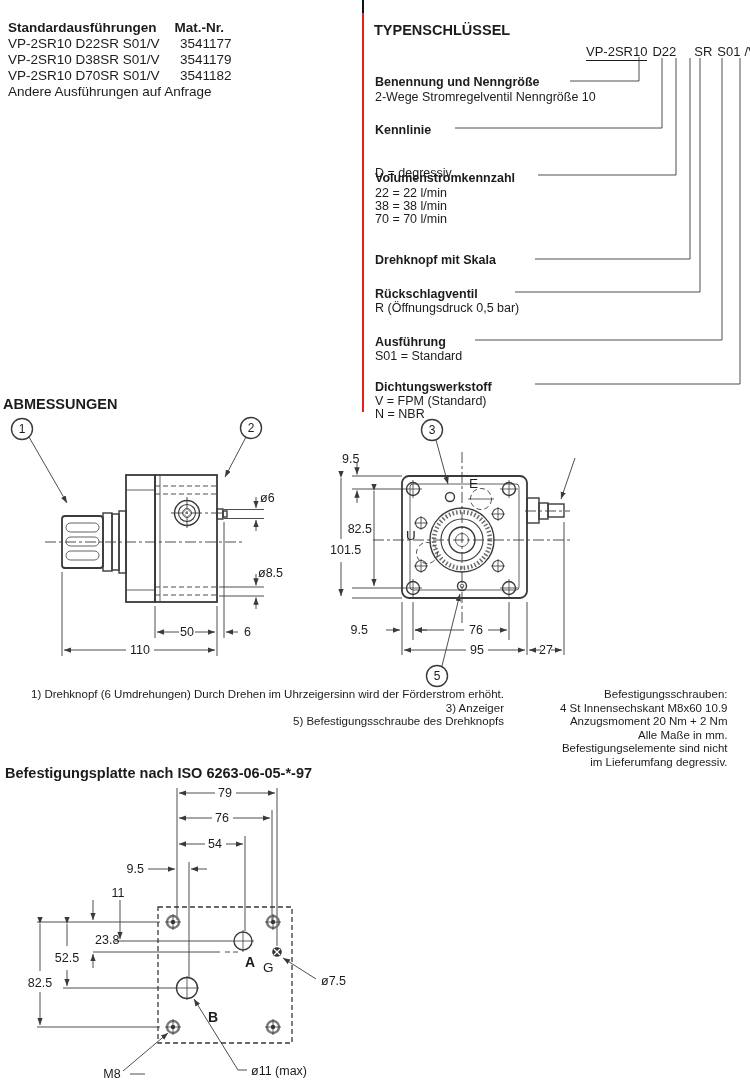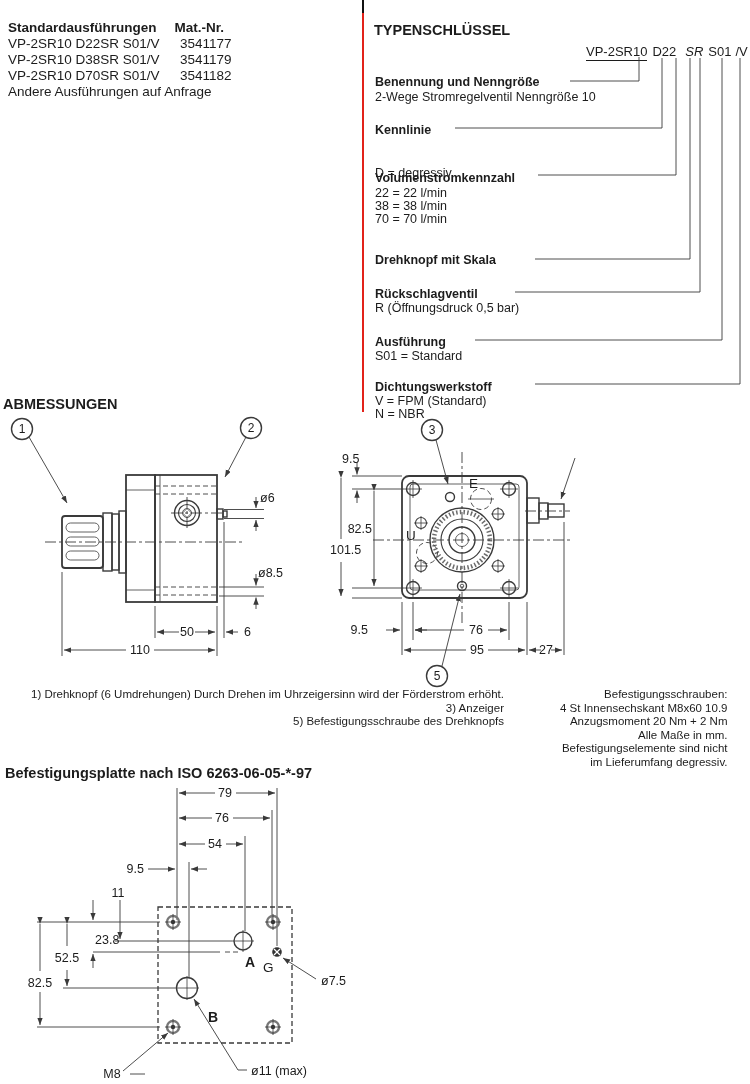--- a/index.html
+++ b/index.html
@@ -44,21 +44,21 @@
     <div><span class="b">Standardausführungen</span><span class="b" style="display:inline-block;margin-left:18px;">Mat.-Nr.</span></div>
     <div><span style="display:inline-block;width:172px;">VP-2SR10 D22SR S01/V</span><span>3541177</span></div>
     <div><span style="display:inline-block;width:172px;">VP-2SR10 D38SR S01/V</span><span>3541179</span></div>
     <div><span style="display:inline-block;width:172px;">VP-2SR10 D70SR S01/V</span><span>3541182</span></div>
     <div>Andere Ausführungen auf Anfrage</div>
   </div>
 
   <div class="abs h1" style="left:374px;top:22px;">TYPENSCHLÜSSEL</div>
 
   <div class="abs code" style="left:586px;top:44px;">
-    <span class="u">VP-2SR10</span><span style="margin-left:5px;">D22</span><span style="margin-left:9px;font-style:italic;">SR</span><span style="margin-left:5px;">S01</span><span style="margin-left:4px;">/V</span>
+    <span class="u">VP-2SR10</span><span style="margin-left:5px;">D22</span><span style="margin-left:18px;">SR</span><span style="margin-left:5px;">S01</span><span style="margin-left:4px;">/V</span>
   </div>
 
   <div class="abs t12 b" style="left:375px;top:75px;">Benennung und Nenngröße</div>
   <div class="abs t12" style="left:375px;top:90px;">2-Wege Stromregelventil Nenngröße 10</div>
 
   <div class="abs t12 b" style="left:375px;top:123px;">Kennlinie</div>
   <div class="abs t12" style="left:375px;top:138px;margin-top:28px;">D = degressiv</div>
 
   <div class="abs t12 b" style="left:375px;top:171px;">Volumenstromkennzahl</div>
   <div class="abs t12" style="left:375px;top:186px;">22 = 22 l/min</div>

